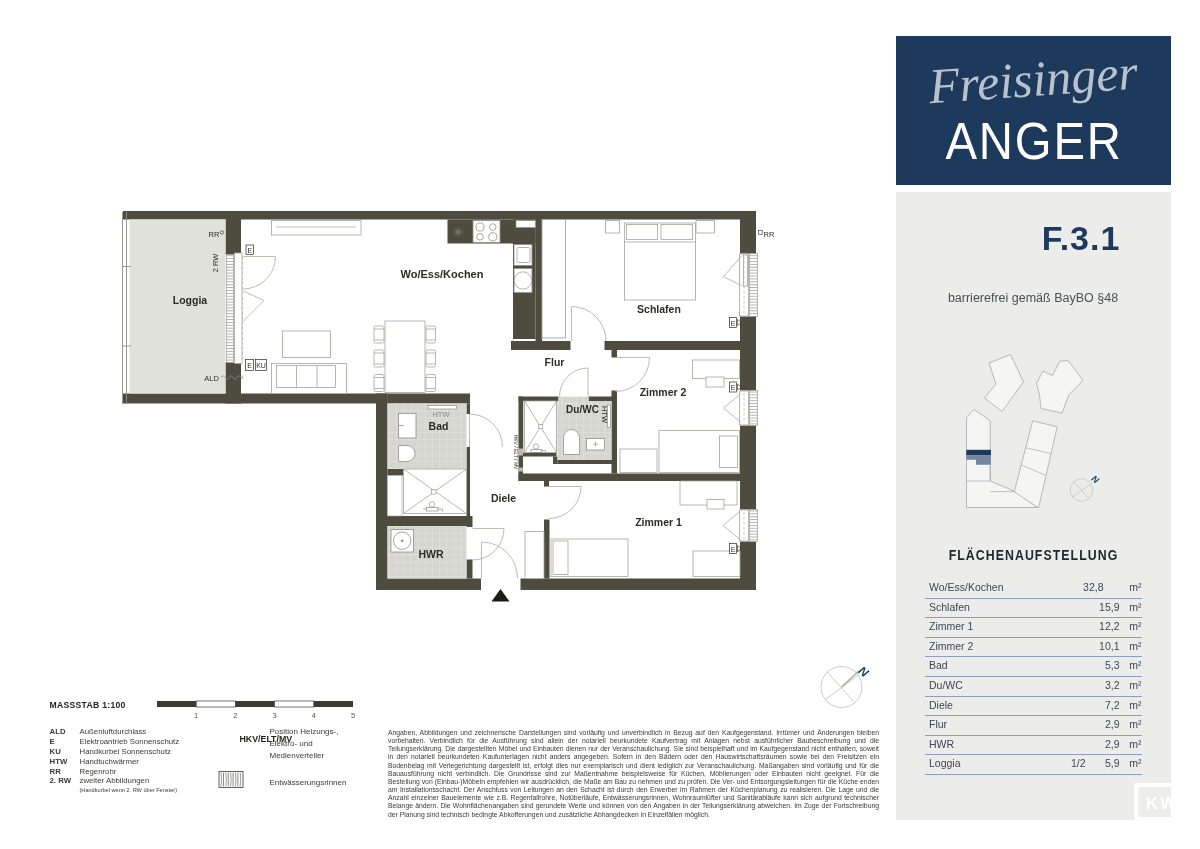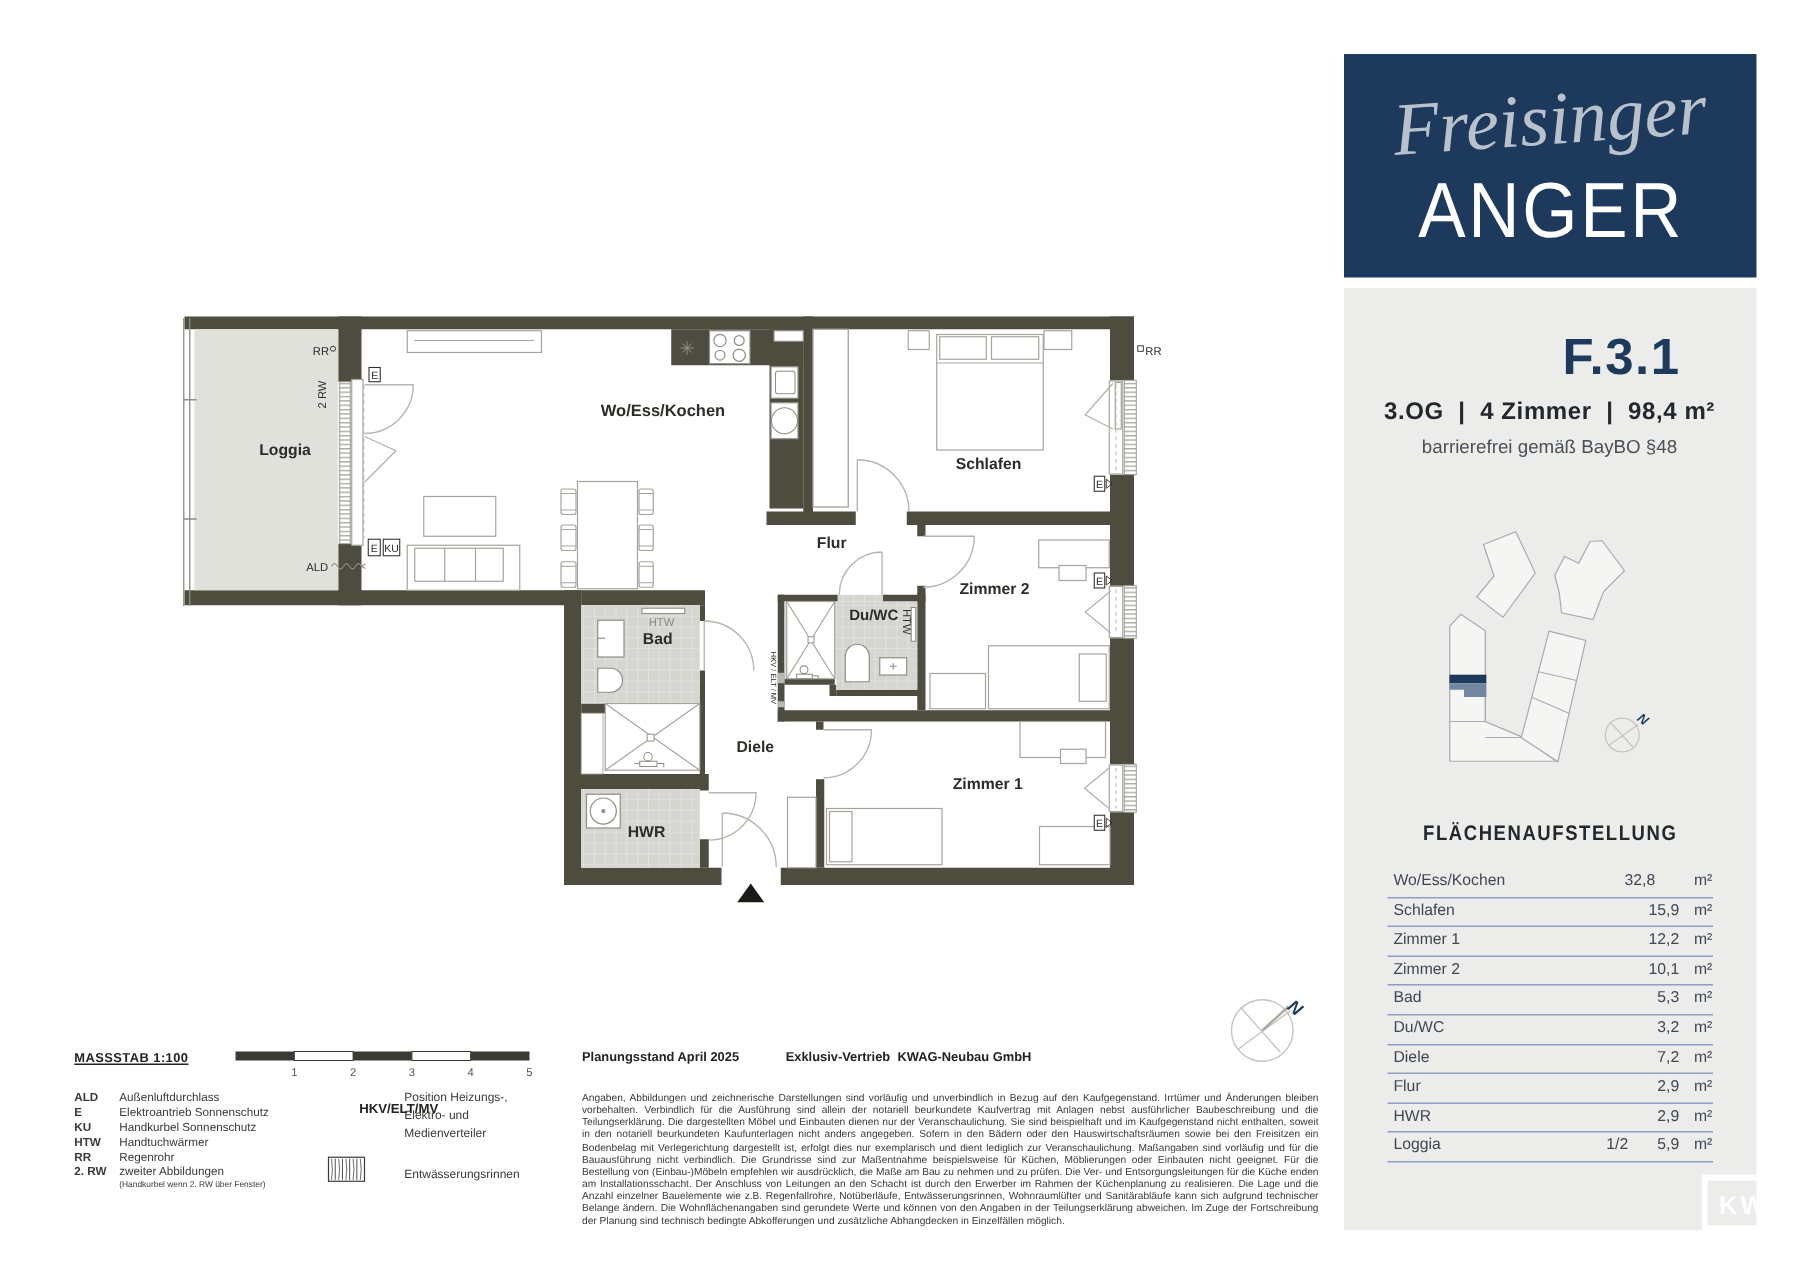--- a/index.html
+++ b/index.html
@@ -17,22 +17,20 @@
 
 <div class="abs" style="left:896px;top:50px;width:274.5px;text-align:center;color:#b9c2cc;
   font-family:'Liberation Serif',serif;font-style:italic;font-size:50px;transform:rotate(-4deg);">Freisinger</div>
 
 <div class="abs" style="left:896px;top:111px;width:274.5px;text-align:center;color:#ffffff;
   font-size:52px;font-weight:400;letter-spacing:2px;text-indent:2px;transform:scaleX(0.91);">ANGER</div>
 
 <div class="abs" style="left:895.5px;top:219px;width:275px;text-align:center;color:#1d3a5c;
   font-size:34px;font-weight:bold;letter-spacing:1px;padding-left:48px;">F.3.1</div>
 
-<div class="abs" style="left:895.5px;top:266px;width:275px;text-align:center;color:#23272e;
-  font-size:16px;font-weight:bold;letter-spacing:0.4px;">3.OG&nbsp; |&nbsp; 4 Zimmer&nbsp; |&nbsp; 98,4 m²</div>
 
 <div class="abs" style="left:895.5px;top:291px;width:275px;text-align:center;color:#4a4f58;
   font-size:12.5px;">barrierefrei gemäß BayBO §48</div>
 
 <div class="abs" style="left:895.5px;top:547px;width:275px;text-align:center;color:#23272e;
   font-size:14px;font-weight:bold;letter-spacing:1.2px;transform:scaleX(0.88);">FLÄCHENAUFSTELLUNG</div>
 
 <div class="abs" id="areatable" style="left:925px;top:579px;width:216.5px;color:#3f4654;font-size:10.5px;">
 <div style="position:relative;height:19.6px;">
         <span style="position:absolute;left:4px;top:2px;">Wo/Ess/Kochen</span>
@@ -90,25 +88,24 @@
       </div>
 <div style="position:relative;height:19.6px;">
         <span style="position:absolute;left:4px;top:2px;">Loggia</span>
         <span style="position:absolute;right:56px;top:2px;">1/2</span>
         <span style="position:absolute;right:22px;top:2px;margin-left:24px;">5,9</span>
         <span style="position:absolute;right:0px;top:2px;">m²</span>
         <span style="position:absolute;left:0;right:0;bottom:0;height:1px;background:#8e9ec2;"></span>
       </div>
 </div>
 
-<div class="abs" style="left:388px;top:699px;width:500px;color:#23231f;font-size:8.6px;font-weight:bold;">Planungsstand April 2025<span style="font-weight:bold;margin-left:31px;">Exklusiv-Vertrieb&nbsp; KWAG-Neubau GmbH</span></div>
 
 <div class="abs" style="left:388px;top:729px;width:491px;color:#3a3a38;font-size:6.8px;line-height:8.15px;text-align:justify;">Angaben, Abbildungen und zeichnerische Darstellungen sind vorläufig und unverbindlich in Bezug auf den Kaufgegenstand. Irrtümer und Änderungen bleiben vorbehalten. Verbindlich für die Ausführung sind allein der notariell beurkundete Kaufvertrag mit Anlagen nebst ausführlicher Baubeschreibung und die Teilungserklärung. Die dargestellten Möbel und Einbauten dienen nur der Veranschaulichung. Sie sind beispielhaft und im Kaufgegenstand nicht enthalten, soweit in den notariell beurkundeten Kaufunterlagen nicht anders angegeben. Sofern in den Bädern oder den Hauswirtschaftsräumen sowie bei den Freisitzen ein Bodenbelag mit Verlegerichtung dargestellt ist, erfolgt dies nur exemplarisch und dient lediglich zur Veranschaulichung. Maßangaben sind vorläufig und für die Bauausführung nicht verbindlich. Die Grundrisse sind zur Maßentnahme beispielsweise für Küchen, Möblierungen oder Einbauten nicht geeignet. Für die Bestellung von (Einbau-)Möbeln empfehlen wir ausdrücklich, die Maße am Bau zu nehmen und zu prüfen. Die Ver- und Entsorgungsleitungen für die Küche enden am Installationsschacht. Der Anschluss von Leitungen an den Schacht ist durch den Erwerber im Rahmen der Küchenplanung zu realisieren. Die Lage und die Anzahl einzelner Bauelemente wie z.B. Regenfallrohre, Notüberläufe, Entwässerungsrinnen, Wohnraumlüfter und Sanitärabläufe kann sich aufgrund technischer Belange ändern. Die Wohnflächenangaben sind gerundete Werte und können von den Angaben in der Teilungserklärung abweichen. Im Zuge der Fortschreibung der Planung sind technisch bedingte Abkofferungen und zusätzliche Abhangdecken in Einzelfällen möglich.</div>
 
-<div class="abs" style="left:49.5px;top:699.5px;color:#23231f;font-size:8.6px;font-weight:bold;letter-spacing:0.3px;text-decoration:underline;">MASSSTAB 1:100</div>
+<div class="abs" style="left:49.5px;top:699.5px;color:#23231f;font-size:8.6px;font-weight:bold;letter-spacing:0.3px;">MASSSTAB 1:100</div>
 
 <div class="abs" id="legend" style="left:49.5px;top:727px;width:220px;color:#3a3a38;font-size:7.8px;line-height:9.9px;">
 <div style="position:relative;height:9.9px;">
         <b style="position:absolute;left:0;">ALD</b>
         <span style="position:absolute;left:30px;">Außenluftdurchlass</span>
       </div>
 <div style="position:relative;height:9.9px;">
         <b style="position:absolute;left:0;">E</b>
         <span style="position:absolute;left:30px;text-align:right;">Elektroantrieb Sonnenschutz</span>
       </div>

